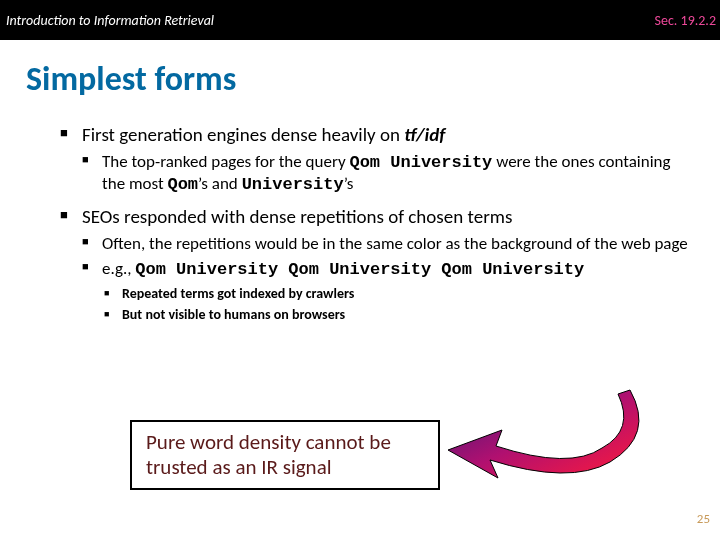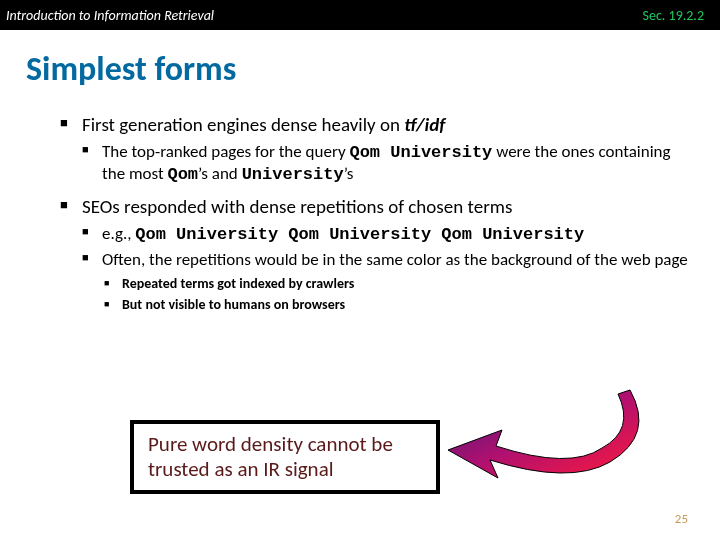--- a/index.html
+++ b/index.html
@@ -8,32 +8,32 @@
     height: 540px;
     background: #ffffff;
     font-family: Calibri, Arial, sans-serif;
     color: #000;
     position: relative;
     overflow: hidden;
   }
   .headerbar {
     background: #000000;
     color: #fff;
-    height: 30px;
+    height: 40px;
     display: flex;
     align-items: center;
     padding: 0 6px;
     font-style: italic;
     font-size: 14px;
     position: relative;
   }
   .headerbar .right {
     position: absolute;
-    right: 16px;
-    color: #22c55e;
+    right: 4px;
+    color: #ec4899;
     font-style: normal;
   }
   .title {
     font-size: 34px;
     color: #0369a1;
     padding: 18px 4px 14px 26px;
   }
   .content {
     padding: 0 30px 0 60px;
     font-size: 18px;
@@ -85,37 +85,37 @@
   .tfidf { font-style: italic; font-weight: bold; }
   .mono { font-family: "Courier New", monospace; font-weight: bold; }
   .callout-wrap {
     position: absolute;
     left: 130px;
     top: 420px;
     width: 540px;
     height: 80px;
   }
   .callout-box {
-    border: 4px solid #000000;
+    border: 2px solid #000000;
     padding: 8px 14px;
     font-size: 21px;
     color: #5a1a1a;
     width: 310px;
     background: #fff;
     line-height: 1.2;
   }
   .arrow-svg {
     position: absolute;
     left: 300px;
     top: -40px;
   }
   .page-num {
     position: absolute;
     bottom: 14px;
-    right: 32px;
+    right: 10px;
     font-size: 13px;
     color: #c89a5a;
   }
 </style>
 </head>
 <body>
 
 <div class="headerbar">
   <span>Introduction to Information Retrieval</span>
   <span class="right">Sec. 19.2.2</span>
@@ -125,24 +125,24 @@
 
 <div class="content">
   <ul>
     <li class="b1">
       <span>First generation engines dense heavily on </span><span class="tfidf">tf/idf</span>
     </li>
     <li class="b2">
       <span>The top-ranked pages for the query </span><span class="mono">Qom University</span><span> were the ones containing the most </span><span class="mono">Qom</span><span>’s and </span><span class="mono">University</span><span>’s</span>
     </li>
     <li class="b1">SEOs responded with dense repetitions of chosen terms</li>
+    <li class="b2">Often, the repetitions would be in the same color as the background of the web page</li>
     <li class="b2">
       <span>e.g., </span><span class="mono">Qom University Qom University Qom University</span>
     </li>
-    <li class="b2">Often, the repetitions would be in the same color as the background of the web page</li>
     <li class="b3">Repeated terms got indexed by crawlers</li>
     <li class="b3">But not visible to humans on browsers</li>
   </ul>
 </div>
 
 <div class="callout-wrap">
   <div class="callout-box">Pure word density cannot be trusted as an IR signal</div>
   <svg class="arrow-svg" width="240" height="120">
     <defs>
       <linearGradient id="g" x1="0%" y1="0%" x2="100%" y2="100%">

